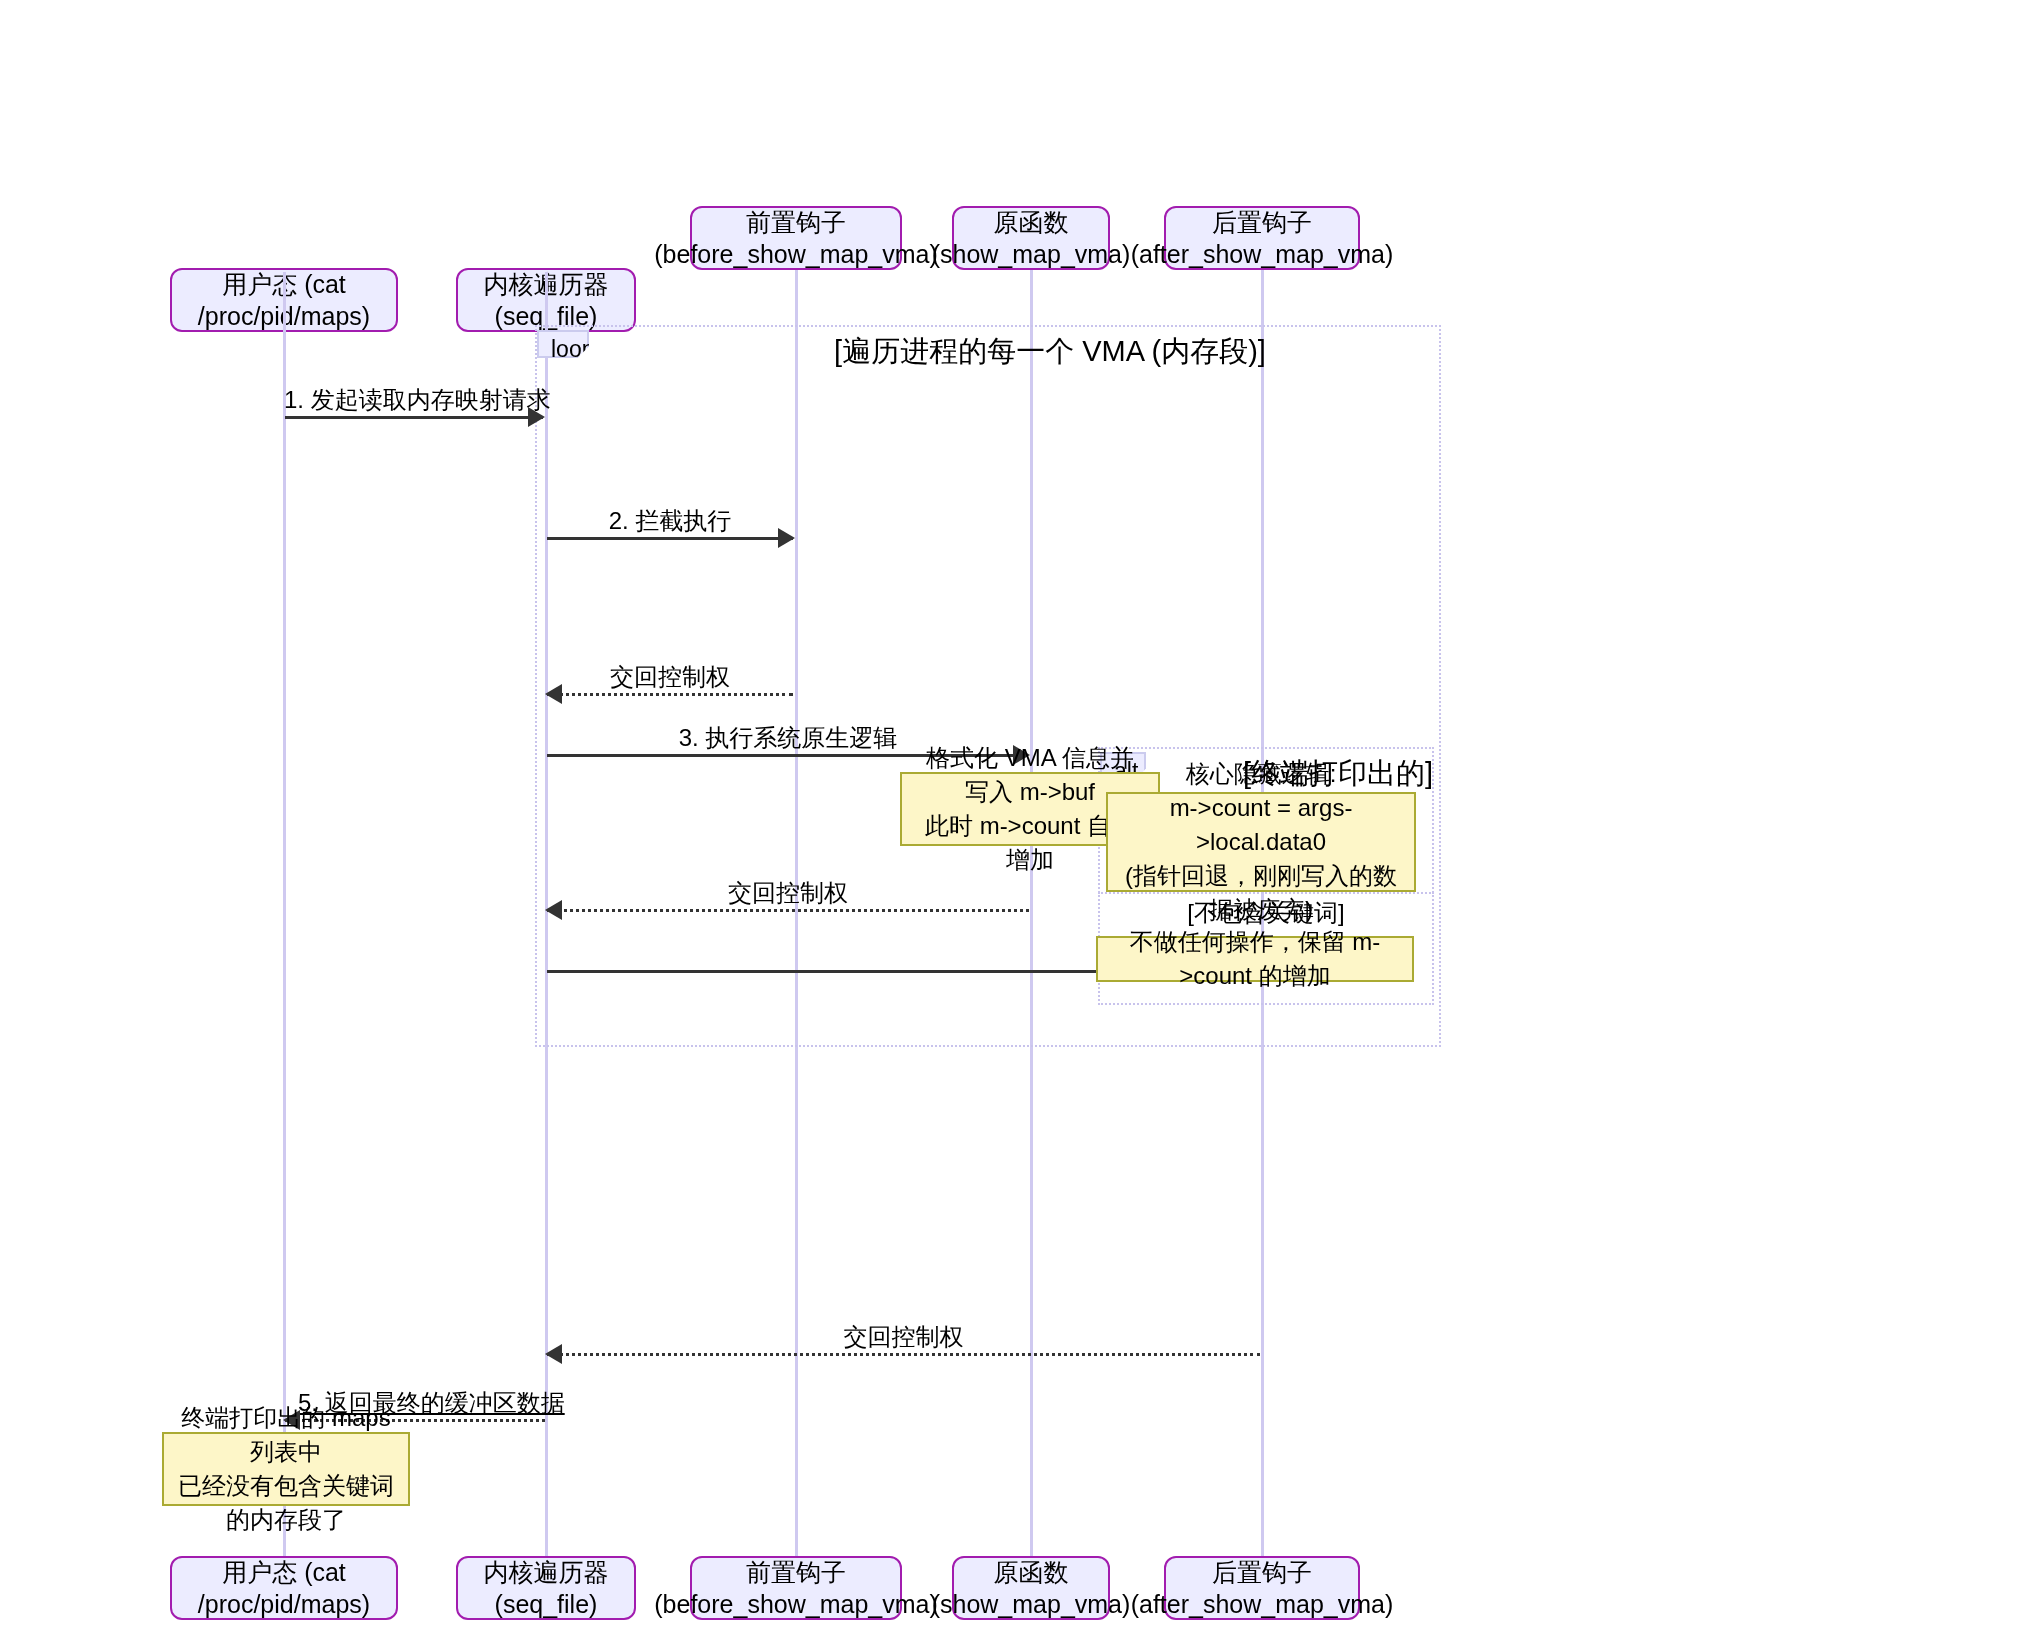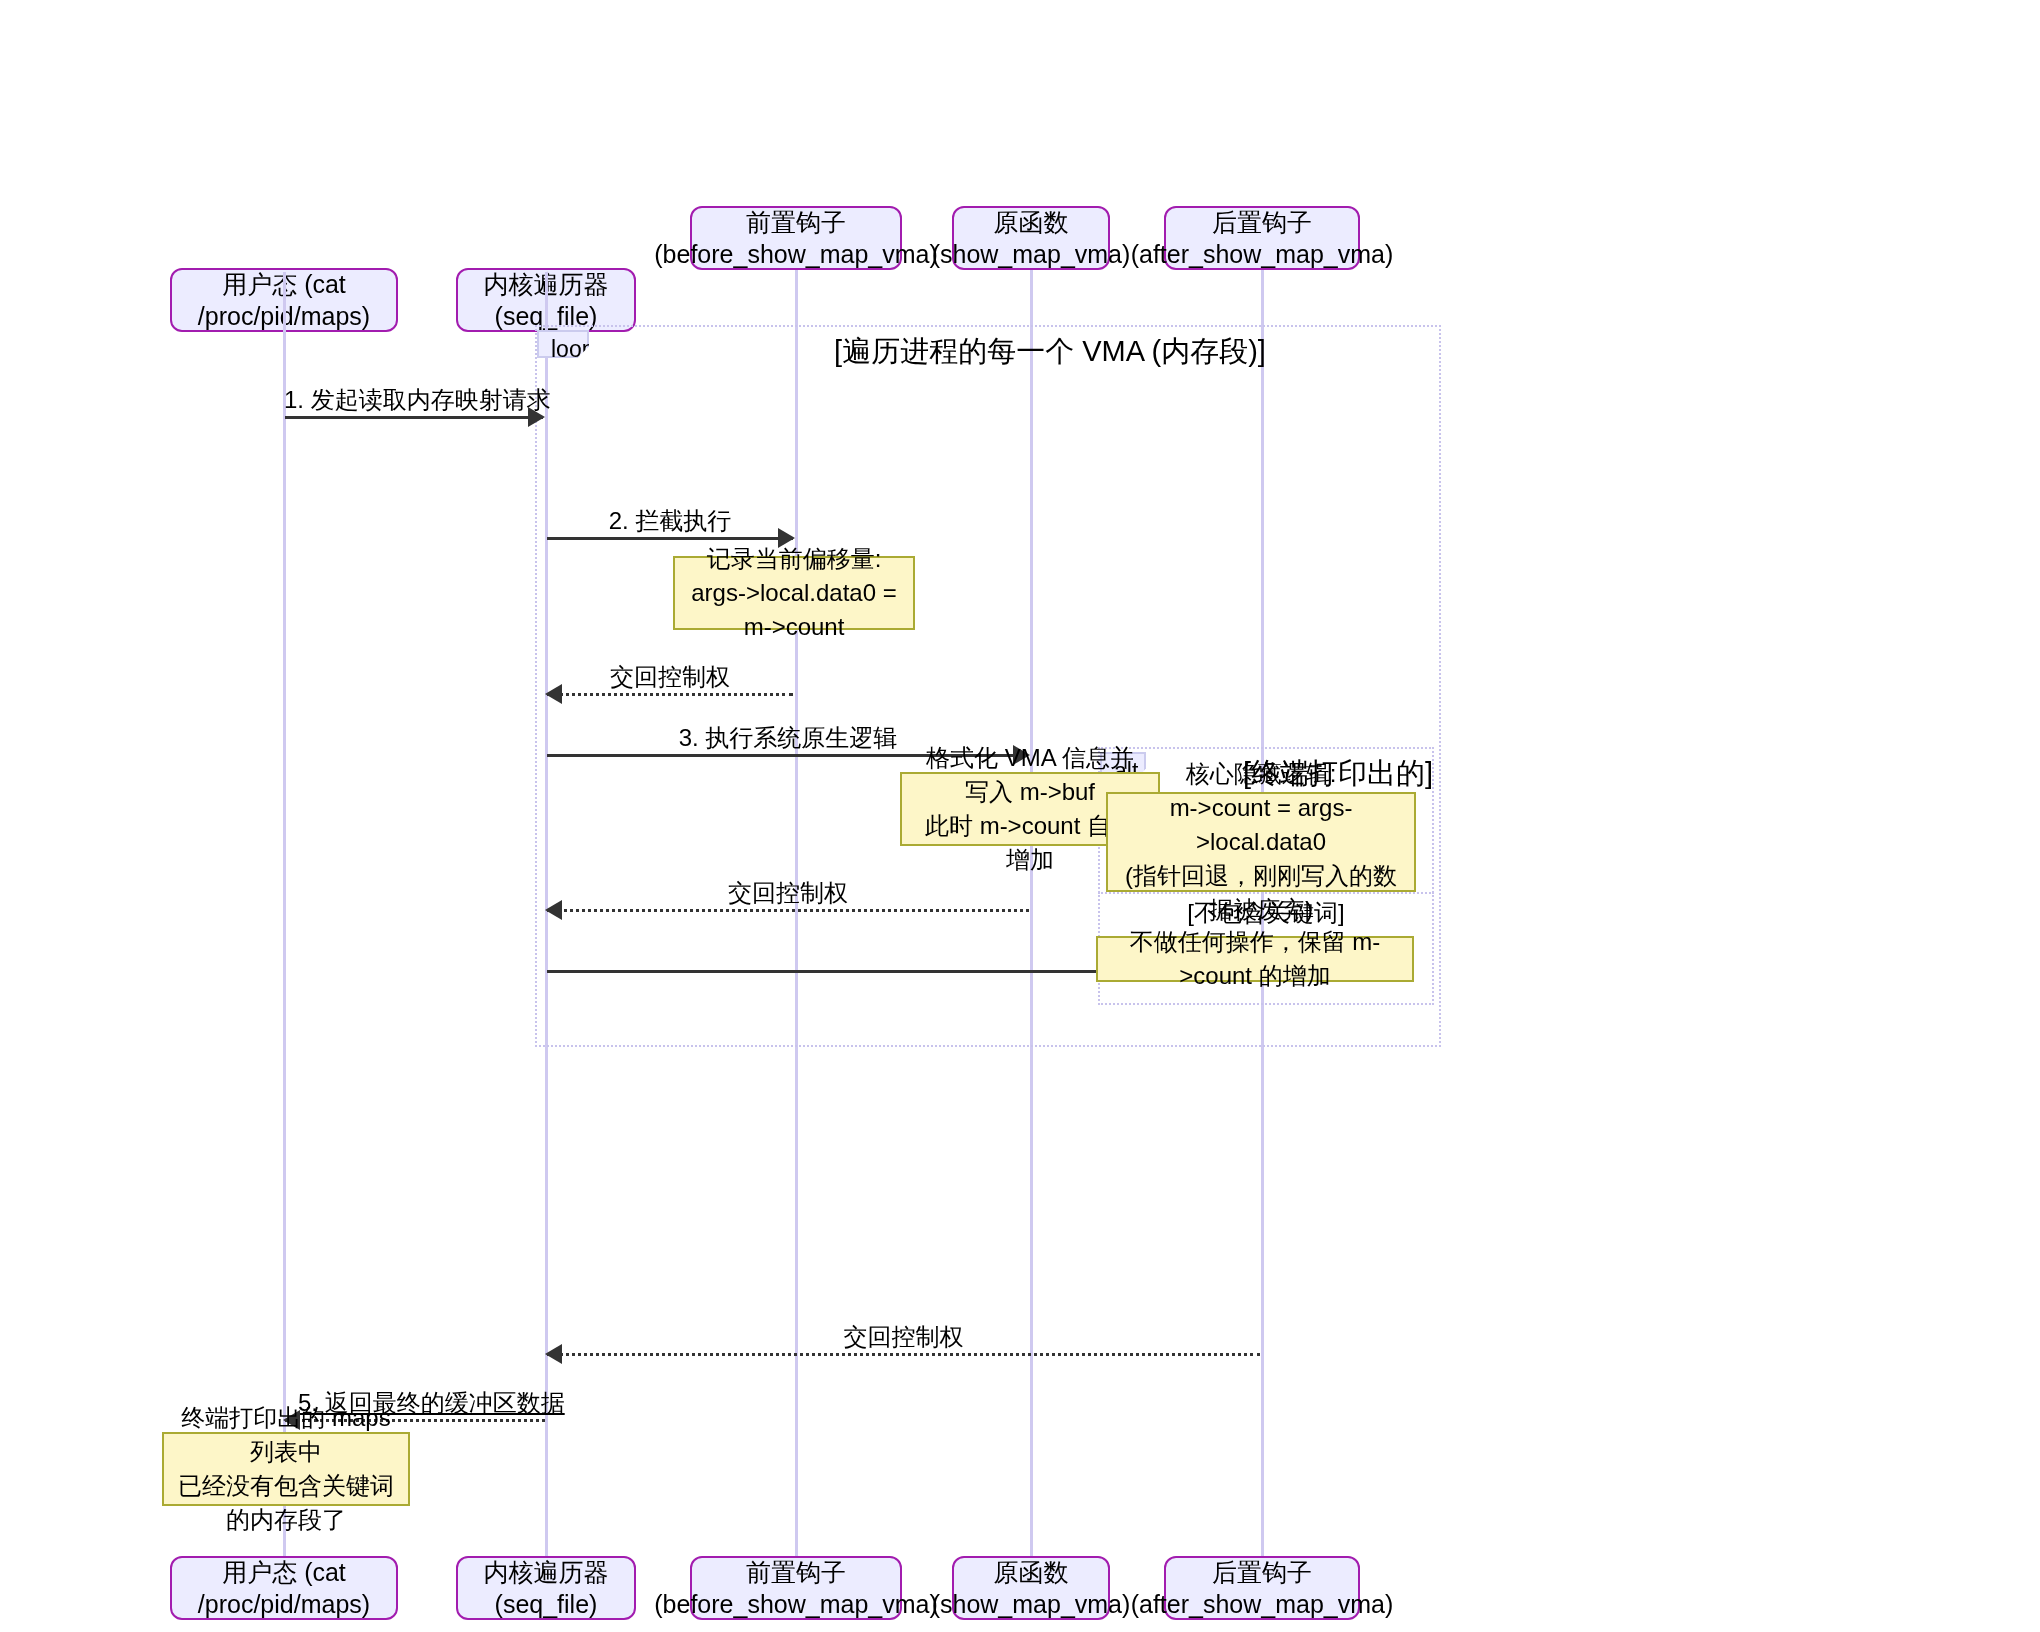--- a/index.html
+++ b/index.html
@@ -205,22 +205,20 @@
     <div class="msg-label" style="left:547px; top:1321px; width:713px; text-align:center;">交回控制权</div>
     <div class="msg-line dashed" style="left:547px; top:1353px; width:713px;"></div>
     <div class="arrow-head left" style="left:545px; top:1344px;"></div>
 
     <div class="msg-label" style="left:298px; top:1387px; width:260px; text-align:center;text-decoration:underline;">5. 返回最终的缓冲区数据</div>
     <div class="msg-line dashed" style="left:285px; top:1419px; width:260px;"></div>
     <div class="arrow-head left" style="left:283px; top:1410px;"></div>
   </div>
 
   <div class="layer">
-    <div class="note" style="left:673px; top:556px; width:242px; height:74px;">记录当前偏移量:
-args-&gt;local.data0 = m-&gt;count</div>
 
     <div class="note" style="left:900px; top:772px; width:260px; height:74px;">格式化 VMA 信息并写入 m-&gt;buf
 此时 m-&gt;count 自然增加</div>
 
     <div class="note" style="left:1106px; top:792px; width:310px; height:100px;">核心隐藏逻辑:
 m-&gt;count = args-&gt;local.data0
 (指针回退，刚刚写入的数据被废弃)</div>
 
     <div class="note" style="left:1096px; top:936px; width:318px; height:46px;">不做任何操作，保留 m-&gt;count 的增加</div>
 

